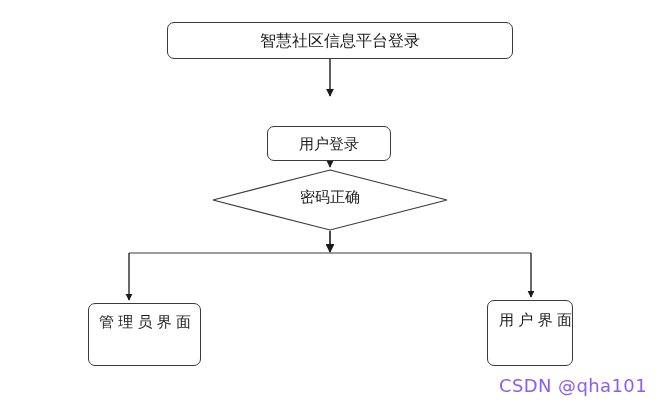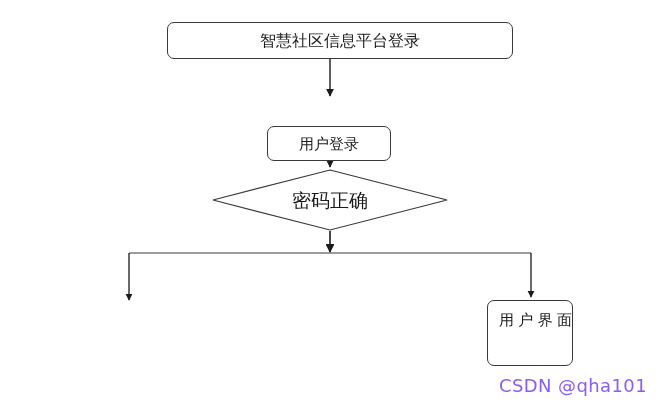--- a/index.html
+++ b/index.html
@@ -92,21 +92,21 @@
     text-align: justify;
     text-align-last: justify;
     word-break: break-all;
   }
   #decision-label {
     position: absolute;
     left: 213px;
     top: 188px;
     width: 234px;
     text-align: center;
-    font-size: 19px;
+    font-size: 15px;
     color: #1a1a1a;
     pointer-events: none;
   }
   #watermark {
     position: absolute;
     right: 13px;
     bottom: 12px;
     font-size: 18px;
     color: #8b5cf6;
     letter-spacing: 0.4px;
@@ -143,20 +143,23 @@
   <div class="node rounded center-text" id="node-title">
     <span class="node-text">智慧社区信息平台登录</span>
   </div>
 
   <div class="node rounded center-text" id="node-login">
     <span class="node-text">用户登录</span>
   </div>
 
   <div id="decision-label">密码正确</div>
 
+  <div class="node rounded top-left-text" id="node-admin-ui">
+    <span class="node-text">管理员界面</span>
+  </div>
 
   <div class="node rounded top-left-text" id="node-user-ui">
     <span class="node-text">用户界面</span>
   </div>
 
   <div id="watermark">CSDN @qha101</div>
 
 </div>
 
 </body></html>

